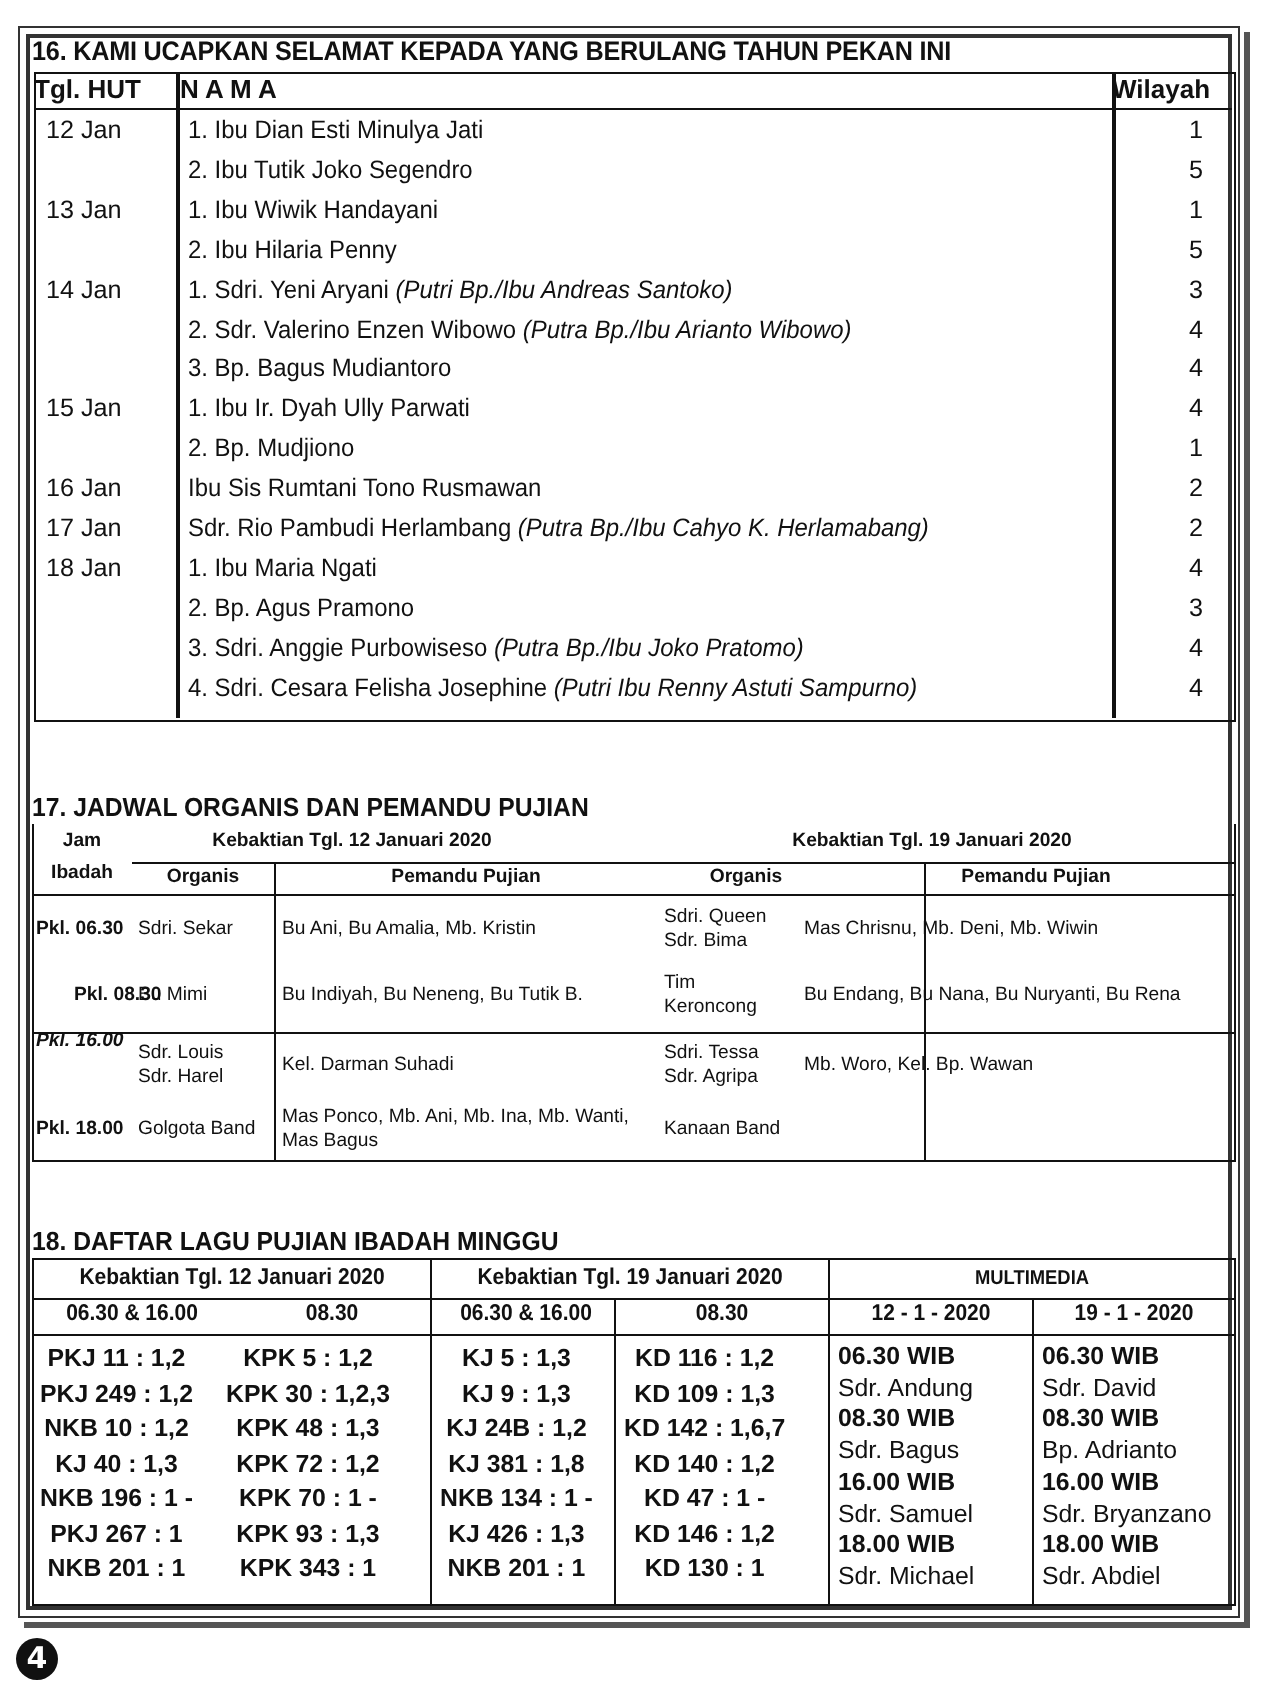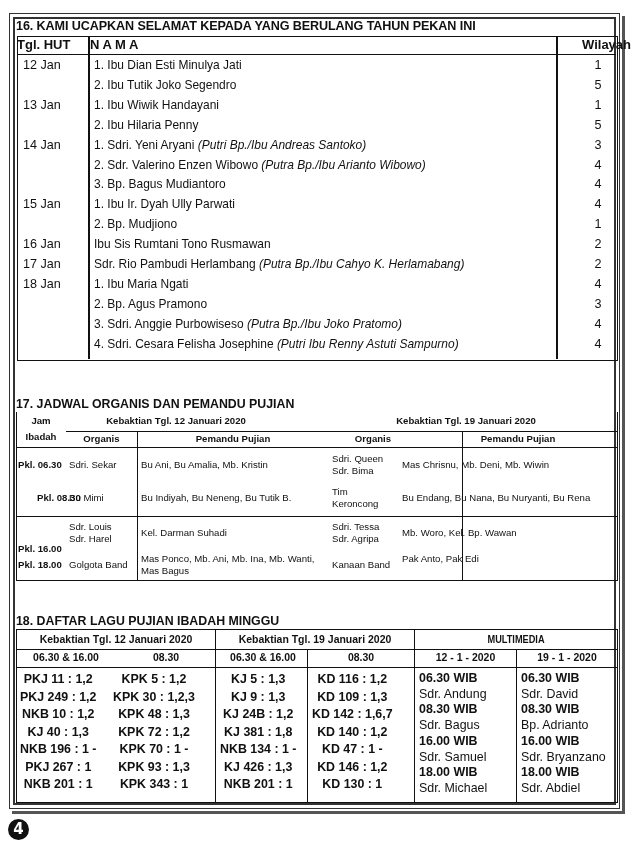--- a/index.html
+++ b/index.html
@@ -63,21 +63,21 @@
     <div class="frame-inner"></div>
   </div>
 
 <div class="s16-title">16. KAMI UCAPKAN SELAMAT KEPADA YANG BERULANG TAHUN PEKAN INI</div>
 <div class="s16-table"></div>
 <div class="s16-head"></div>
 <div class="s16-col1"></div>
 <div class="s16-col2"></div>
 <div class="s16-h" style="left:17px;width:71px;">Tgl. HUT</div>
 <div class="s16-h" style="left:90px;width:466px;">N A M A</div>
-<div class="s16-h" style="left:582px;width:50px;">Wilayah</div>
+<div class="s16-h" style="left:556px;width:50px;">Wilayah</div>
 <div id="s16-rows">
     <div class="s16-row" style="top: 58px;">
       <span class="date">12   Jan</span>
       <span class="name"><span>1. Ibu Dian Esti Minulya Jati</span><i></i></span>
       <span class="wil">1</span>
     </div>
     <div class="s16-row" style="top: 77.9px;">
       <span class="date"></span>
       <span class="name"><span>2. Ibu Tutik Joko Segendro</span><i></i></span>
       <span class="wil">5</span>
@@ -197,21 +197,21 @@
       <div class="t " style="left: 125px; top: 81px;">
         <div>Bu Indiyah, Bu Neneng, Bu Tutik B.</div>
       </div>
       <div class="t " style="left: 316px; top: 75px;">
         <div>Tim</div>
         <div>Keroncong</div>
       </div>
       <div class="t " style="left: 386px; top: 81px;">
         <div>Bu Endang, Bu Nana, Bu Nuryanti, Bu Rena</div>
       </div>
-      <div class="t b" style="left: 2px; top: 132px;">
+      <div class="t b" style="left: 2px; top: 104px; font-style: italic;">
         <div>Pkl. 16.00</div>
       </div>
       <div class="t " style="left: 53px; top: 110px;">
         <div>Sdr. Louis</div>
         <div>Sdr. Harel</div>
       </div>
       <div class="t " style="left: 125px; top: 116px;">
         <div>Kel. Darman Suhadi</div>
       </div>
       <div class="t " style="left: 316px; top: 110px;">
@@ -228,21 +228,20 @@
         <div>Golgota Band</div>
       </div>
       <div class="t " style="left: 125px; top: 142px;">
         <div>Mas Ponco, Mb. Ani, Mb. Ina, Mb. Wanti,</div>
         <div>Mas Bagus</div>
       </div>
       <div class="t " style="left: 316px; top: 148px;">
         <div>Kanaan Band</div>
       </div>
       <div class="t " style="left: 386px; top: 142px;">
-        <div>Pak Anto, Pak Edi</div>
       </div>
     </div>
 </div>
 
 <div class="s18-title">18. DAFTAR LAGU PUJIAN IBADAH MINGGU</div>
 <div class="s18">
   <div class="hl" style="left:0;top:19px;width:600px;"></div>
   <div class="hl" style="left:0;top:37px;width:600px;"></div>
   <div class="vl" style="left:198px;top:0;height:172px;"></div>
   <div class="vl" style="left:397px;top:0;height:172px;"></div>

